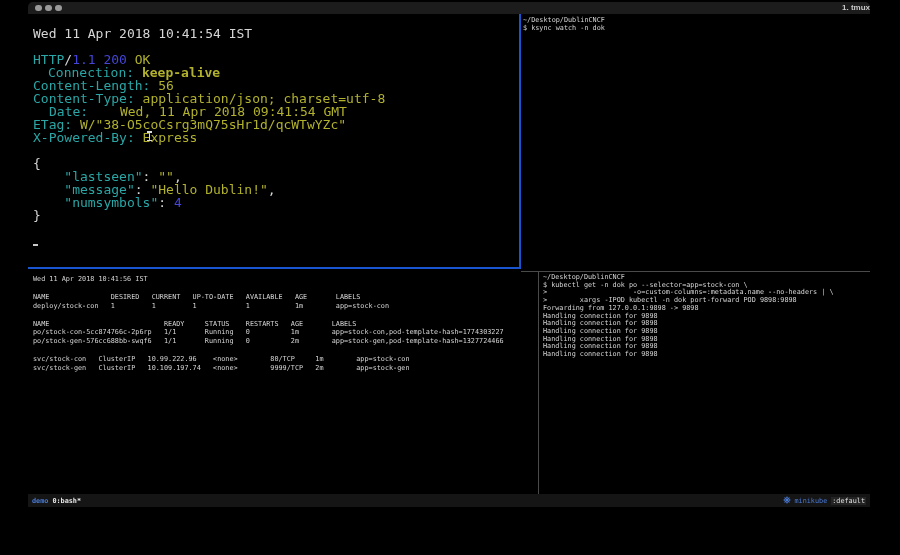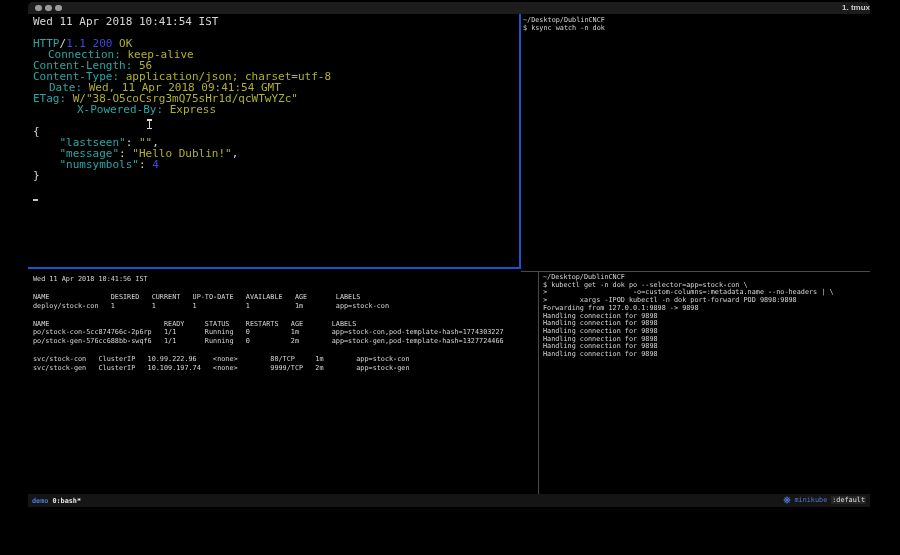--- a/index.html
+++ b/index.html
@@ -14,22 +14,22 @@
   .lights { position:absolute; left:7px; top:2.5px; display:flex; gap:3.5px; }
   .light { width:6.5px; height:6.5px; border-radius:50%; background:#9a9a9a; }
   .wtitle { text-align:right; line-height:12px; font-size:8px; color:#c9c9c9;
             font-family:"Liberation Sans", sans-serif; font-weight:bold; }
 
   
   .terminal { position:absolute; left:0; top:12px; right:0; bottom:13px; background:#000; }
   .pane { position:absolute; overflow:hidden; color:#d6d6d6; }
   .tline { white-space:pre; min-height:1em; }
 
-  #pane-tl { left:0; top:0; width:491px; height:253px; padding:3px 0 0 5px;
-             font-size:11px; line-height:9.2px; }
+  #pane-tl { left:0; top:12px; width:491px; height:253px; padding:3px 0 0 5px;
+             font-size:13px; line-height:9.2px; }
   #pane-tr { left:493px; top:0; right:0; height:255px; padding:2px 0 0 2px;
              font-size:6.8px; line-height:8px; }
   #pane-bl { left:0; top:258px; width:510px; bottom:16px; padding:3px 0 0 5px;
              font-size:6.8px; line-height:8.9px; }
   #pane-br { left:512px; top:258px; right:0; bottom:0; padding:2px 0 0 3px;
              font-size:6.8px; line-height:7.7px; }
 
   .vdiv-top  { position:absolute; left:491px; top:0; width:1.5px; height:254.5px; }
   .hdiv-left { position:absolute; left:0; top:253px; width:492.5px; height:1.5px; }
   .hdiv-right{ position:absolute; left:492.5px; top:256.5px; right:0; height:1px; }
@@ -43,21 +43,21 @@
   .ibeam { position:absolute; left:118px; top:105px; width:7px; height:11px; }
   .ibeam i { position:absolute; background:#dcdcdc; box-shadow:0 0 1px #000; }
   .ibeam .stem { left:2.9px; top:1px; width:1.3px; height:8.4px; }
   .ibeam .capt { left:1px; top:0.4px; width:5px; height:1.2px; }
   .ibeam .capb { left:1px; top:9.2px; width:5px; height:1.2px; }
 
   
   .statusbar { position:absolute; left:0; bottom:0; right:0; height:13px;
                background:#151515; display:flex; align-items:center;
                justify-content:space-between; font-size:6.8px; padding:0 4px; }
-  .sb-left, .sb-right { display:flex; align-items:flex-start; gap:4px; }
+  .sb-left, .sb-right { display:flex; align-items:center; gap:4px; }
   .sb-session { font-weight:bold; }
   .sb-window { color:#e8e8e8; font-weight:bold; }
   .sb-ns { color:#e0e0e0; background:#242424; padding:0 1px; }
   .helm { display:inline-block; }
 </style>
 </head>
 <body>
 
 <div class="window">
 
@@ -74,26 +74,26 @@
 
     <div id="pane-tl" class="pane">
       <span class="ibeam">
         <i class="stem"></i>
           <i class="capt"></i>
           <i class="capb"></i>
       </span>
     <div class="tline"><span style="color: rgb(214, 214, 214);">Wed 11 Apr 2018 10:41:54 IST</span></div>
         <div class="tline"> </div>
         <div class="tline"><span style="color: rgb(42, 166, 166);">HTTP</span><span style="color: rgb(214, 214, 214);">/</span><span style="color: rgb(69, 69, 216);">1.1 200</span><span style="color: rgb(214, 214, 214);"> </span><span style="color: rgb(177, 177, 46);">OK</span></div>
-        <div class="tline"><span style="color: rgb(42, 166, 166); margin-left: 15px;">Connection:</span><span style="color: rgb(177, 177, 46);"> keep-alive</span></div>
+        <div class="tline"><span style="color: rgb(42, 166, 166); margin-left: 15px;">Connection:</span><span style="color: rgb(177, 177, 46); font-weight: bold;"> keep-alive</span></div>
         <div class="tline"><span style="color: rgb(42, 166, 166);">Content-Length:</span><span style="color: rgb(177, 177, 46);"> 56</span></div>
         <div class="tline"><span style="color: rgb(42, 166, 166);">Content-Type:</span><span style="color: rgb(177, 177, 46);"> application/json; charset=utf-8</span></div>
-        <div class="tline"><span style="color: rgb(42, 166, 166); padding-left: 16px;">Date:</span><span style="color: rgb(177, 177, 46);"> Wed, 11 Apr 2018 09:41:54 GMT</span></div>
+        <div class="tline"><span style="color: rgb(42, 166, 166); padding-left: 16px;">Date:</span><span style="color: rgb(177, 177, 46); margin-left: 24px;"> Wed, 11 Apr 2018 09:41:54 GMT</span></div>
         <div class="tline"><span style="color: rgb(42, 166, 166);">ETag:</span><span style="color: rgb(177, 177, 46);"> W/"38-O5coCsrg3mQ75sHr1d/qcWTwYZc"</span></div>
-        <div class="tline"><span style="color: rgb(42, 166, 166); margin-left: 44px;">X-Powered-By:</span><span style="color: rgb(177, 177, 46);"> Express</span></div>
+        <div class="tline"><span style="color: rgb(42, 166, 166);">X-Powered-By:</span><span style="color: rgb(177, 177, 46);"> Express</span></div>
         <div class="tline"> </div>
         <div class="tline"><span style="color: rgb(214, 214, 214);">{</span></div>
         <div class="tline"><span style="color: rgb(214, 214, 214);">    </span><span style="color: rgb(42, 166, 166);">"lastseen"</span><span style="color: rgb(214, 214, 214);">: </span><span style="color: rgb(177, 177, 46);">""</span><span style="color: rgb(214, 214, 214);">,</span></div>
         <div class="tline"><span style="color: rgb(214, 214, 214);">    </span><span style="color: rgb(42, 166, 166);">"message"</span><span style="color: rgb(214, 214, 214);">: </span><span style="color: rgb(177, 177, 46);">"Hello Dublin!"</span><span style="color: rgb(214, 214, 214);">,</span></div>
         <div class="tline"><span style="color: rgb(214, 214, 214);">    </span><span style="color: rgb(42, 166, 166);">"numsymbols"</span><span style="color: rgb(214, 214, 214);">: </span><span style="color: rgb(69, 69, 216);">4</span></div>
         <div class="tline"><span style="color: rgb(214, 214, 214);">}</span></div>
         <div class="tline"> </div>
         <div class="tline"><span class="cursor-block"></span></div>
       </div>
 

